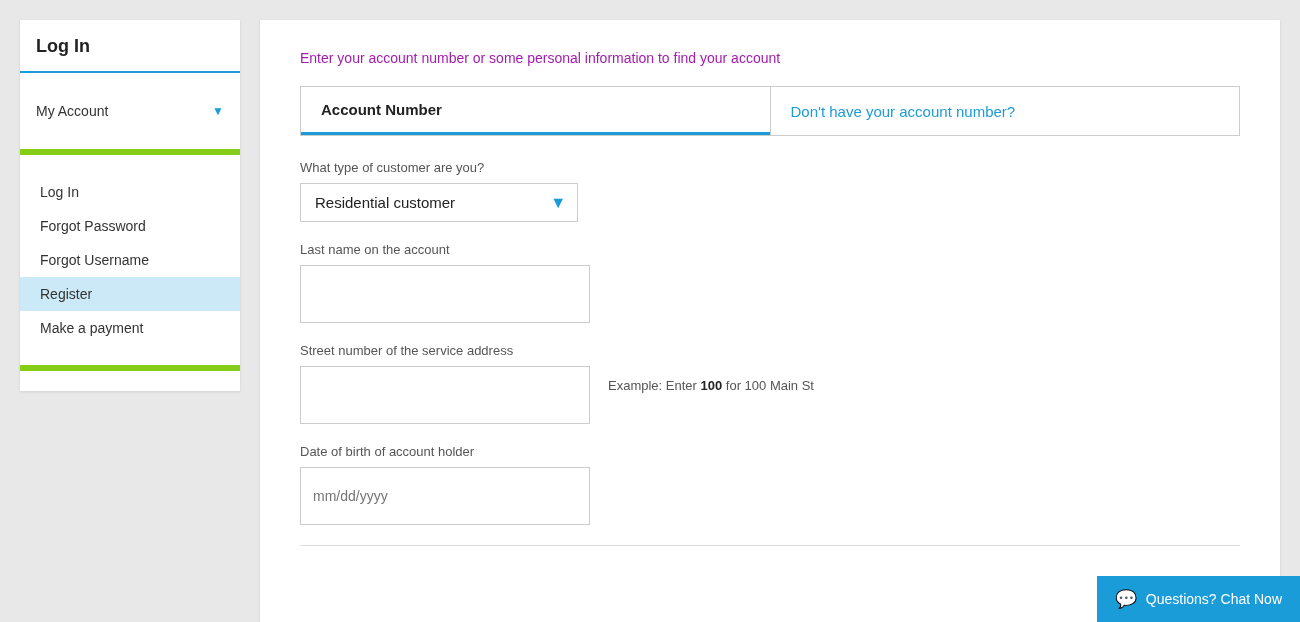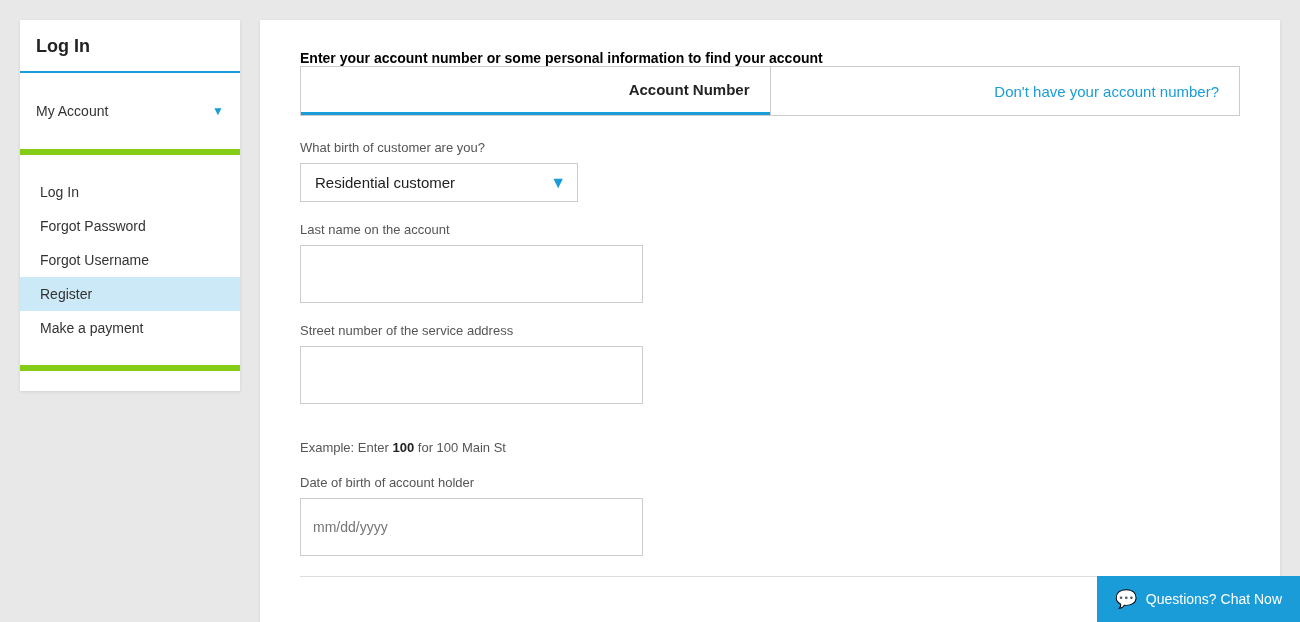--- a/index.html
+++ b/index.html
@@ -86,35 +86,35 @@
       font-size: 24px;
       font-weight: normal;
       color: #222;
       margin-bottom: 12px;
       padding-bottom: 12px;
       border-bottom: 2px solid #1a9cd8;
     }
 
     .page-subtitle {
       font-size: 14px;
-      color: #000000;
-      font-weight: bold;
+      color: #a21caf;
+      margin-bottom: 20px;
     }
 
     
     .tab-row {
       display: flex;
       border: 1px solid #ccc;
       margin-bottom: 24px;
     }
 
     .tab-item {
       flex: 1;
       padding: 14px 20px;
-      text-align: right;
+      text-align: left;
       font-size: 15px;
       cursor: pointer;
       border: none;
       background: #fff;
     }
 
     .tab-item.active {
       font-weight: bold;
       color: #222;
       border-bottom: 3px solid #1a9cd8;
@@ -159,33 +159,32 @@
       right: 12px;
       top: 50%;
       transform: translateY(-50%);
       color: #1a9cd8;
       font-size: 16px;
       pointer-events: none;
     }
 
     .form-input {
       display: block;
-      width: 343px;
+      width: 290px;
       padding: 20px 12px;
       font-size: 14px;
       border: 1px solid #ccc;
       color: #333;
       background: #fff;
     }
 
     .street-row {
       display: flex;
       align-items: flex-start;
-      gap: 24px;
-      flex-direction: column;
+      gap: 18px;
     }
 
     .example-text {
       font-size: 13px;
       color: #555;
       padding-top: 12px;
     }
 
     .example-text strong {
       font-weight: bold;
@@ -263,21 +262,21 @@
 
   <div class="main-content">
     <p class="page-subtitle">Enter your account number or some personal information to find your account</p>
 
     <div class="tab-row">
       <button class="tab-item active">Account Number</button>
       <button class="tab-item inactive">Don't have your account number?</button>
     </div>
 
     <div class="form-group">
-      <label class="form-label">What birth of customer are you?</label>
+      <label class="form-label">What type of customer are you?</label>
       <div class="form-select-wrapper">
         <select class="form-select">
           <option>Residential customer</option>
           <option>Commercial customer</option>
         </select>
         <span class="select-chevron">▼</span>
       </div>
     </div>
 
     <div class="form-group">

